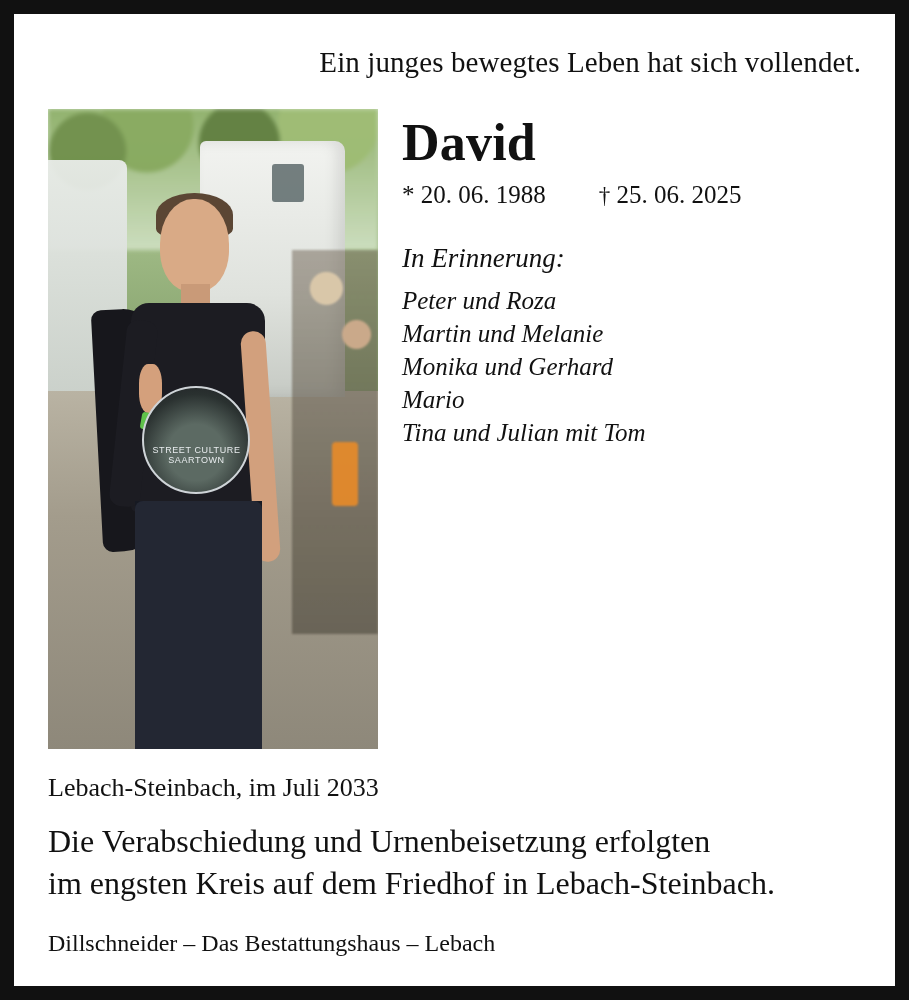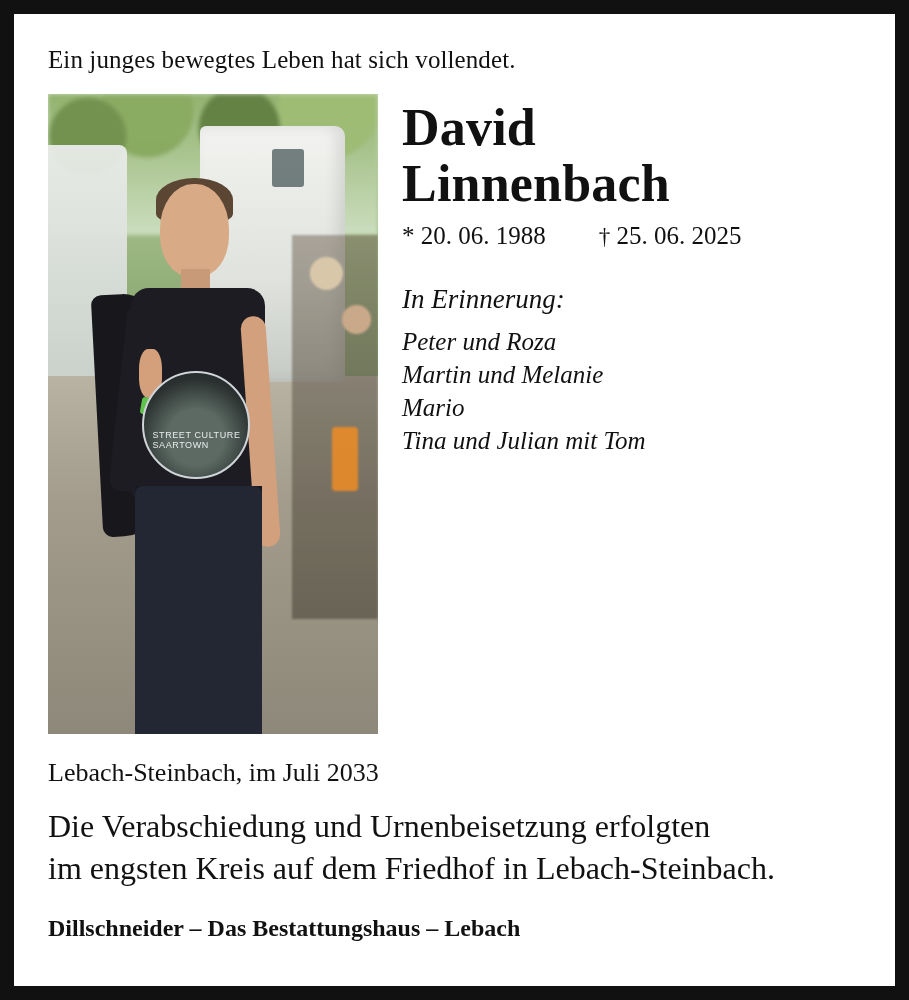--- a/index.html
+++ b/index.html
@@ -27,24 +27,24 @@
   .inner {
     box-sizing: border-box;
     width: 100%;
     height: 100%;
     border: 2px solid #111111;
     padding: 26px 34px 20px 34px;
     position: relative;
   }
 
   .headline {
-    text-align: left;
-    font-size: 25px;
+    text-align: right;
+    font-size: 29px;
     letter-spacing: 0.1px;
-    margin: 6px 0 20px 0;
+    margin: 6px 0 30px 0;
     color: #111111;
   }
 
   .body-row {
     display: flex;
     align-items: flex-start;
     gap: 24px;
   }
 
   
@@ -125,21 +125,21 @@
   }
   .ph-shirt-print {
     position: absolute; left: 50%; top: 34%; transform: translateX(-50%);
     width: 104px; height: 104px; border: 2px solid #cfd4d8; border-radius: 50%;
     background: radial-gradient(circle at 50% 62%, #5c6a63 0 34%, #2a3130 70%, #1c1c22 100%);
     display: flex; align-items: flex-end; justify-content: center;
   }
   .ph-shirt-text {
     font-family: "Liberation Sans", sans-serif;
     font-size: 9px; color: #e8ecee; letter-spacing: .6px;
-    margin-bottom: 26px; text-align: left; line-height: 1.15;
+    margin-bottom: 26px; text-align: center; line-height: 1.15;
   }
   .ph-arm-l {
     position: absolute; left: 9%; top: 22%; width: 16%; height: 34%;
     background: #1c1c22; border-radius: 12px;
     transform: rotate(6deg);
   }
   .ph-hand-l {
     position: absolute; left: 20%; top: 30%; width: 12%; height: 9%;
     background: #d4a07c; border-radius: 40%;
   }
@@ -211,21 +211,20 @@
     margin: 0 0 18px 0;
   }
   .note {
     font-size: 32px;
     line-height: 1.3;
     margin: 0 0 26px 0;
   }
   .funeral-home {
     font-size: 24px;
     margin: 0;
-    font-weight: bold;
   }
 </style>
 </head>
 <body>
 
 <div class="obituary">
   <div class="inner">
 
     <div class="headline">Ein junges bewegtes Leben hat sich vollendet.</div>
 
@@ -260,35 +259,35 @@
           </div>
           <div class="ph-belt"></div>
           <div class="ph-pants"></div>
         </div>
       </div>
 
       <div class="textcol">
 
         <div class="name">
           <div>David</div>
-          <div>Linnenbach</div>
         </div>
 
         <div class="dates">
           <span>* 20. 06. 1988</span>
           <span>
             <span class="cross">†</span>
             <span>25. 06. 2025</span>
           </span>
         </div>
 
         <div class="remember-title">In Erinnerung:</div>
         <div class="remember-list">
           <div>Peter und Roza</div>
           <div>Martin und Melanie</div>
+          <div>Monika und Gerhard</div>
           <div>Mario</div>
           <div>Tina und Julian mit Tom</div>
         </div>
       </div>
     </div>
 
     <div class="footer">
       <div class="place-date">Lebach-Steinbach, im Juli 2033</div>
       <div class="note">
         <div>Die Verabschiedung und Urnenbeisetzung erfolgten</div>

